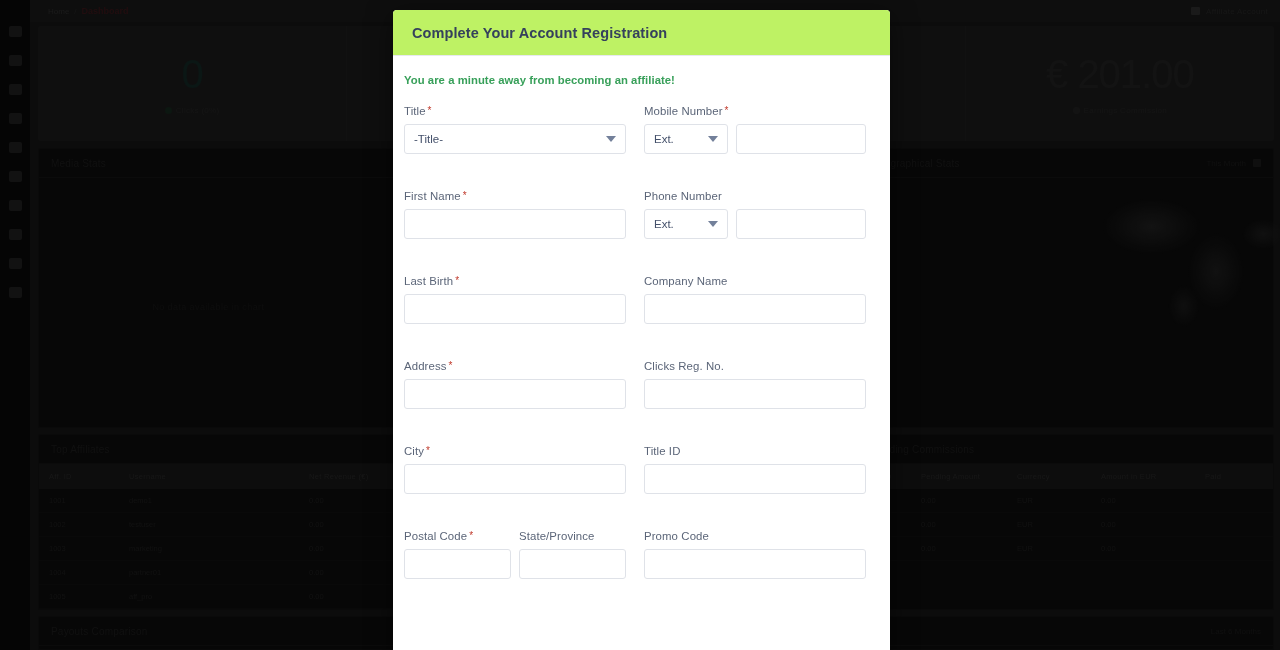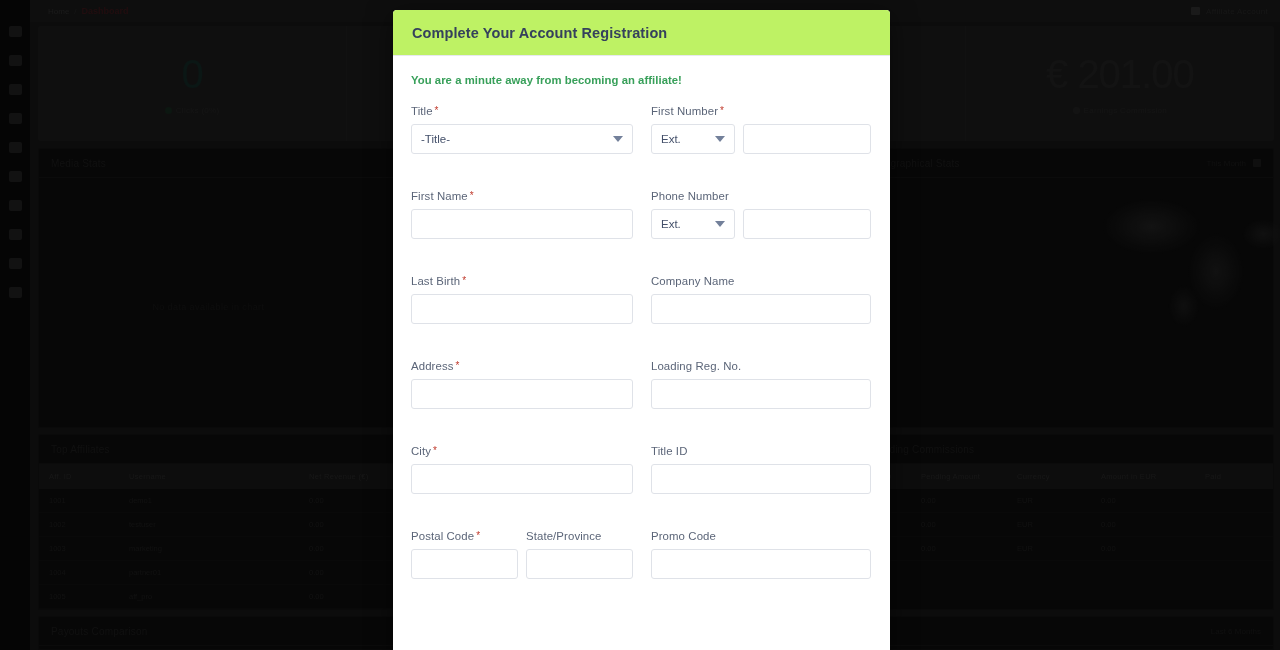--- a/index.html
+++ b/index.html
@@ -138,21 +138,21 @@
     height: 46px;
     background: #bef264;
     border-bottom: 1px solid #e7e9ee;
     display: flex; align-items: center;
     padding: 0 19px;
   }
   .modal-title {
     font-size: 14.5px; font-weight: bold;
     color: #35415c; letter-spacing: .1px;
   }
-  .modal-body { padding: 18px 19px 0 18px; }
+  .modal-body { padding: 18px 19px 0 11px; }
   .intro {
     font-size: 11.3px; font-weight: bold; color: #38a05a;
     margin-bottom: 19px; letter-spacing: .05px;
   }
 
   .grid2 { display: flex; gap: 18px; }
   .col { width: 222px; }
 
   .fgroup { margin-bottom: 36px; }
   .flabel {
@@ -439,21 +439,21 @@
             <input class="finput" type="text" value="" style="">
           </div>
         </div>
 
       </div>
 
       <div class="col">
 
         <div class="fgroup">
           <label class="flabel">
-            <span>First Number</span><span class="req">*</span>
+            <span>Mobile Number</span><span class="req">*</span>
           </label>
           <div class="phone-row">
             <div class="fselect phone-ext">
               <span class="val">Ext.</span>
               <span class="caret"></span>
             </div>
             <input class="finput phone-num" type="text" value="" style="">
           </div>
         </div>
 
@@ -467,21 +467,21 @@
             <input class="finput phone-num" type="text" value="" style="">
           </div>
         </div>
 
         <div class="fgroup">
           <label class="flabel">Company Name</label>
           <input class="finput" type="text" value="" style="">
         </div>
 
         <div class="fgroup">
-          <label class="flabel">Loading Reg. No.</label>
+          <label class="flabel">Clicks Reg. No.</label>
           <input class="finput" type="text" value="" style="">
         </div>
 
         <div class="fgroup">
           <label class="flabel">Title ID</label>
           <input class="finput" type="text" value="" style="">
         </div>
 
         <div class="fgroup">
           <label class="flabel">Promo Code</label>

